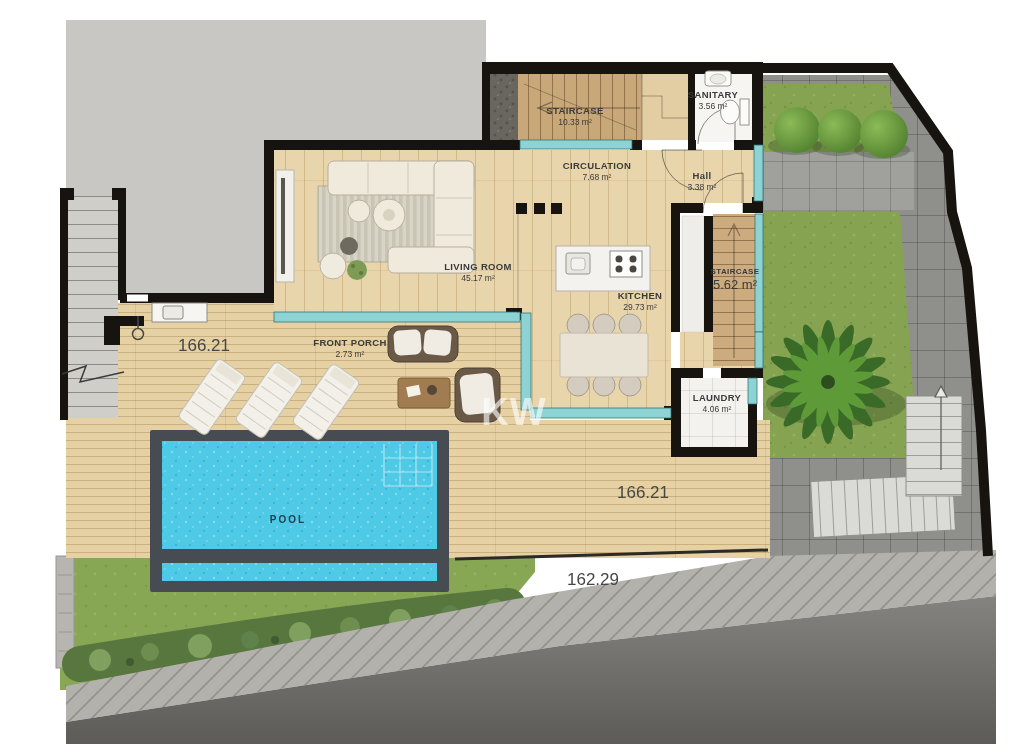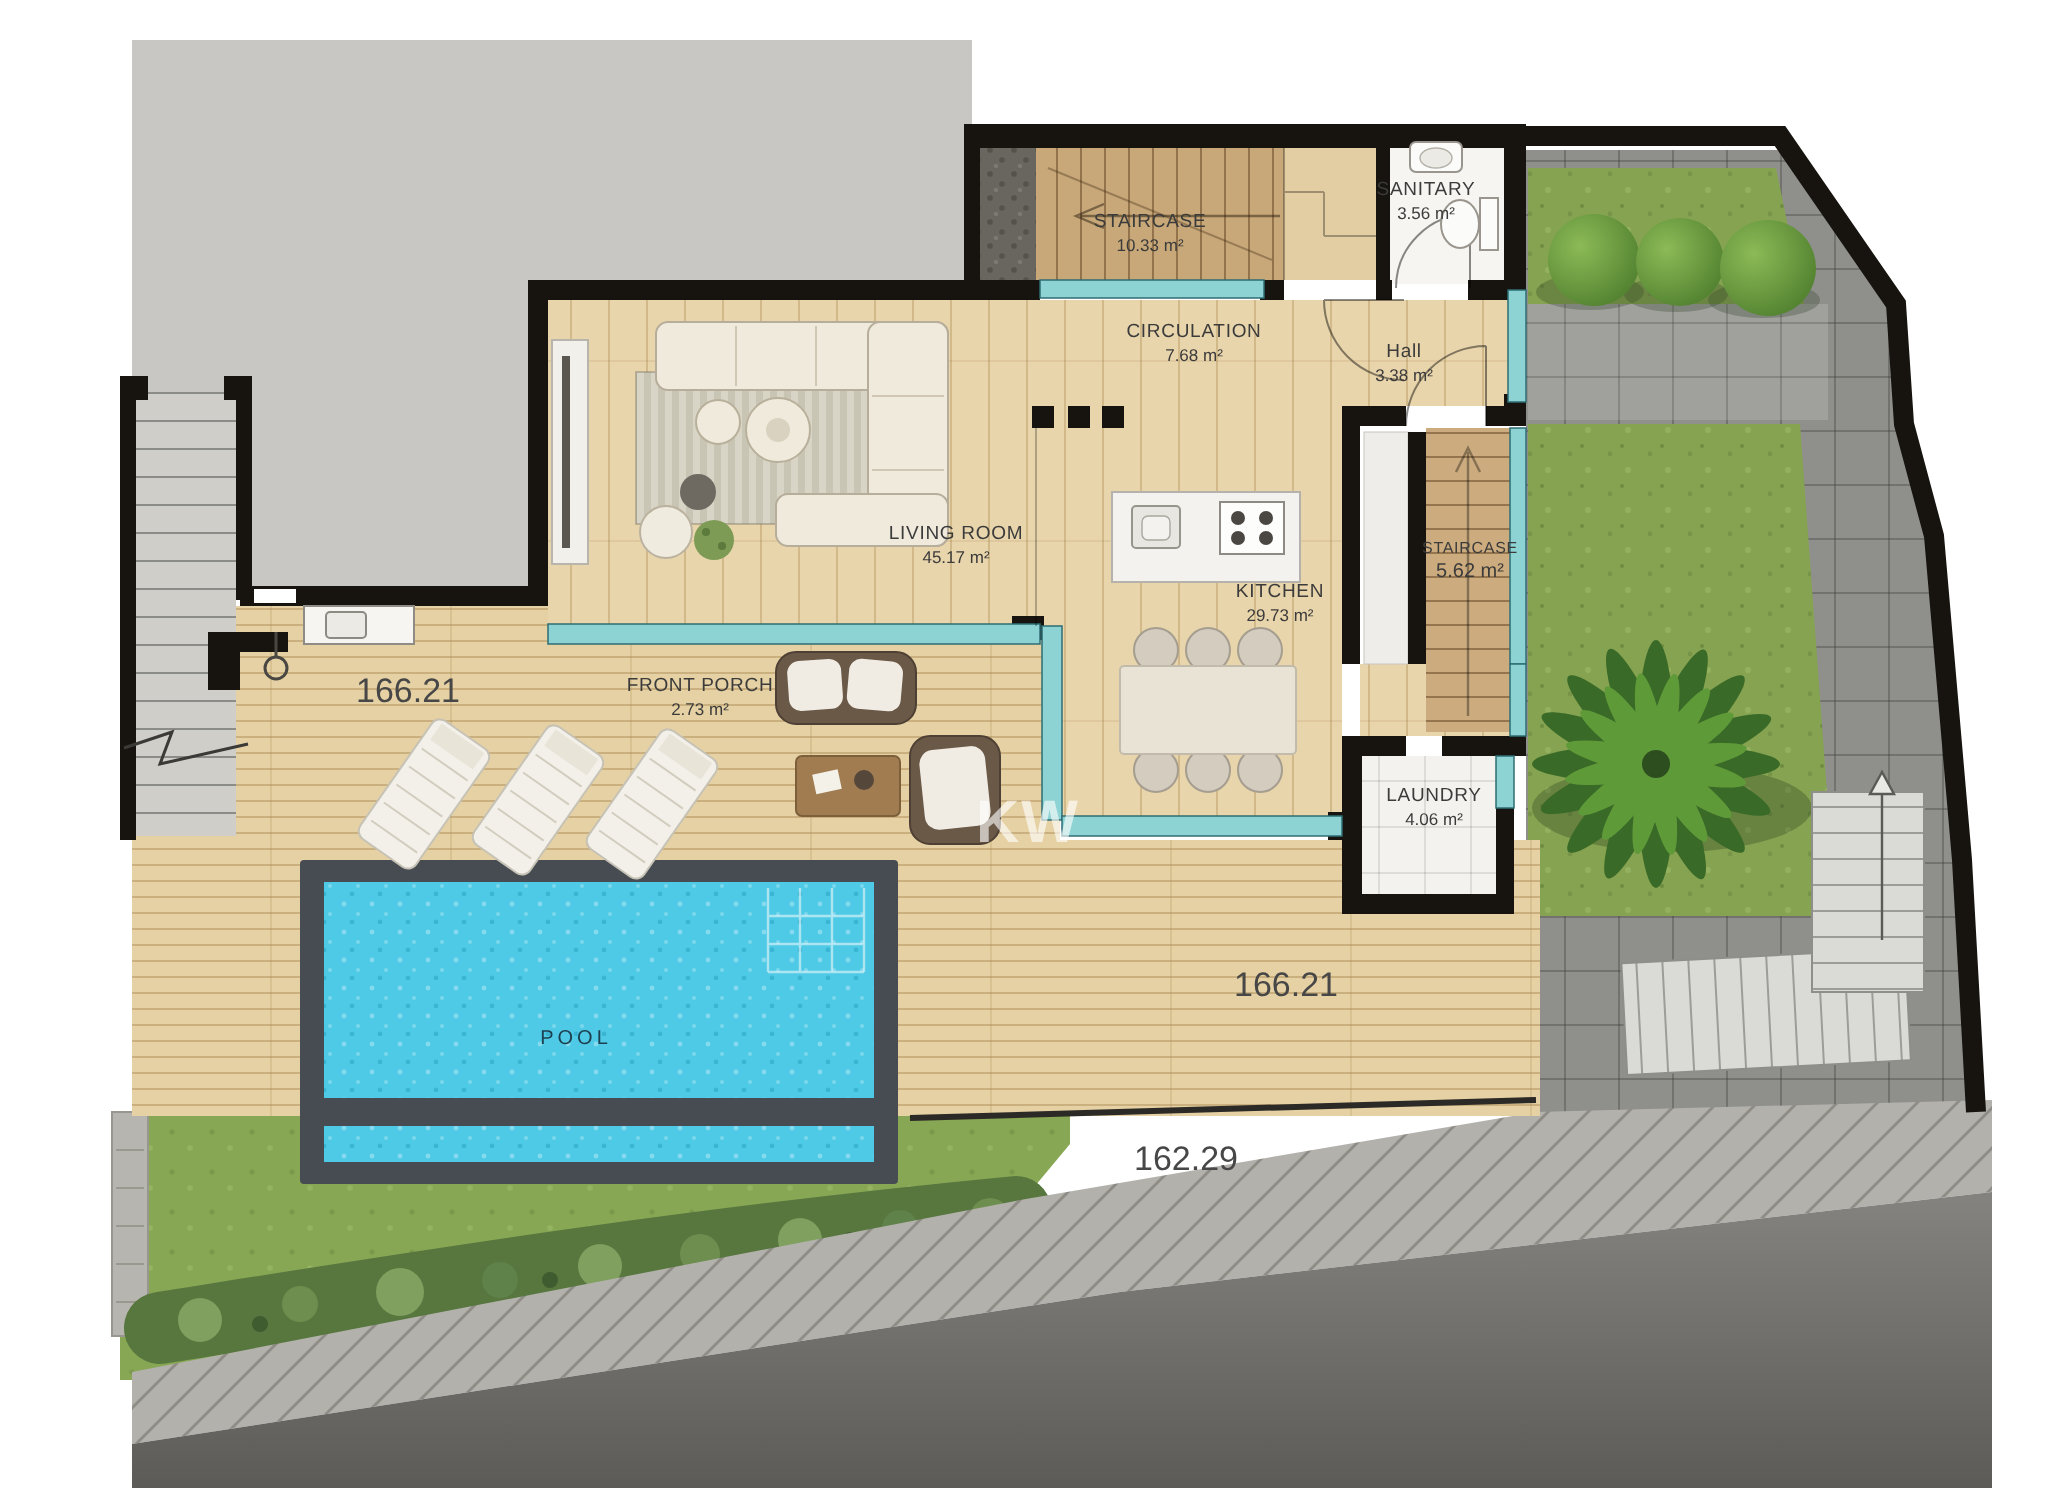--- a/index.html
+++ b/index.html
@@ -1,28 +1,28 @@
 <!DOCTYPE html>
 <html><head>
 <meta charset="utf-8">
 <style>
   html,body{margin:0;padding:0;background:#fff;}
   .scene{position:relative;width:1024px;height:752px;background:#ffffff;
          font-family:"Liberation Sans",sans-serif;overflow:hidden;}
   .scene svg{position:absolute;left:0;top:0;}
   .lbl{position:absolute;transform:translate(-50%,-50%);text-align:center;color:#3b3b3b;
        white-space:nowrap;line-height:1.3;}
-  .lbl .lname{display:block;font-size:9.5px;font-weight:400;letter-spacing:.35px;}
+  .lbl .lname{display:block;font-size:9.5px;font-weight:700;letter-spacing:.35px;}
   .lbl .larea{display:block;font-size:8.5px;font-weight:400;}
   .lbl .larea:empty{display:none;}
   .lbl.small .lname{font-size:8px;}
-  .lbl.small .larea{font-size:10px;}
+  .lbl.small .larea{font-size:13px;}
   .lbl.pool-lbl .lname{font-size:10px;letter-spacing:2px;color:#1d4050;margin-top:45px;}
   .dim{position:absolute;transform:translate(-50%,-50%);font-size:17px;color:#474747;white-space:nowrap;}
-  .watermark{position:absolute;transform:translate(-50%,-50%);font-size:30px;font-weight:700;
+  .watermark{position:absolute;transform:translate(-50%,-50%);font-size:38px;font-weight:700;
              color:rgba(255,255,255,.62);letter-spacing:1px;}
 </style>
 </head>
 <body>
 
 <div class="scene">
 <svg width="1024" height="752" viewBox="0 0 1024 752">
   <defs>
     <pattern id="wood" width="19" height="90" patternUnits="userSpaceOnUse">
       <rect width="19" height="90" fill="#e9d5ab"></rect>

